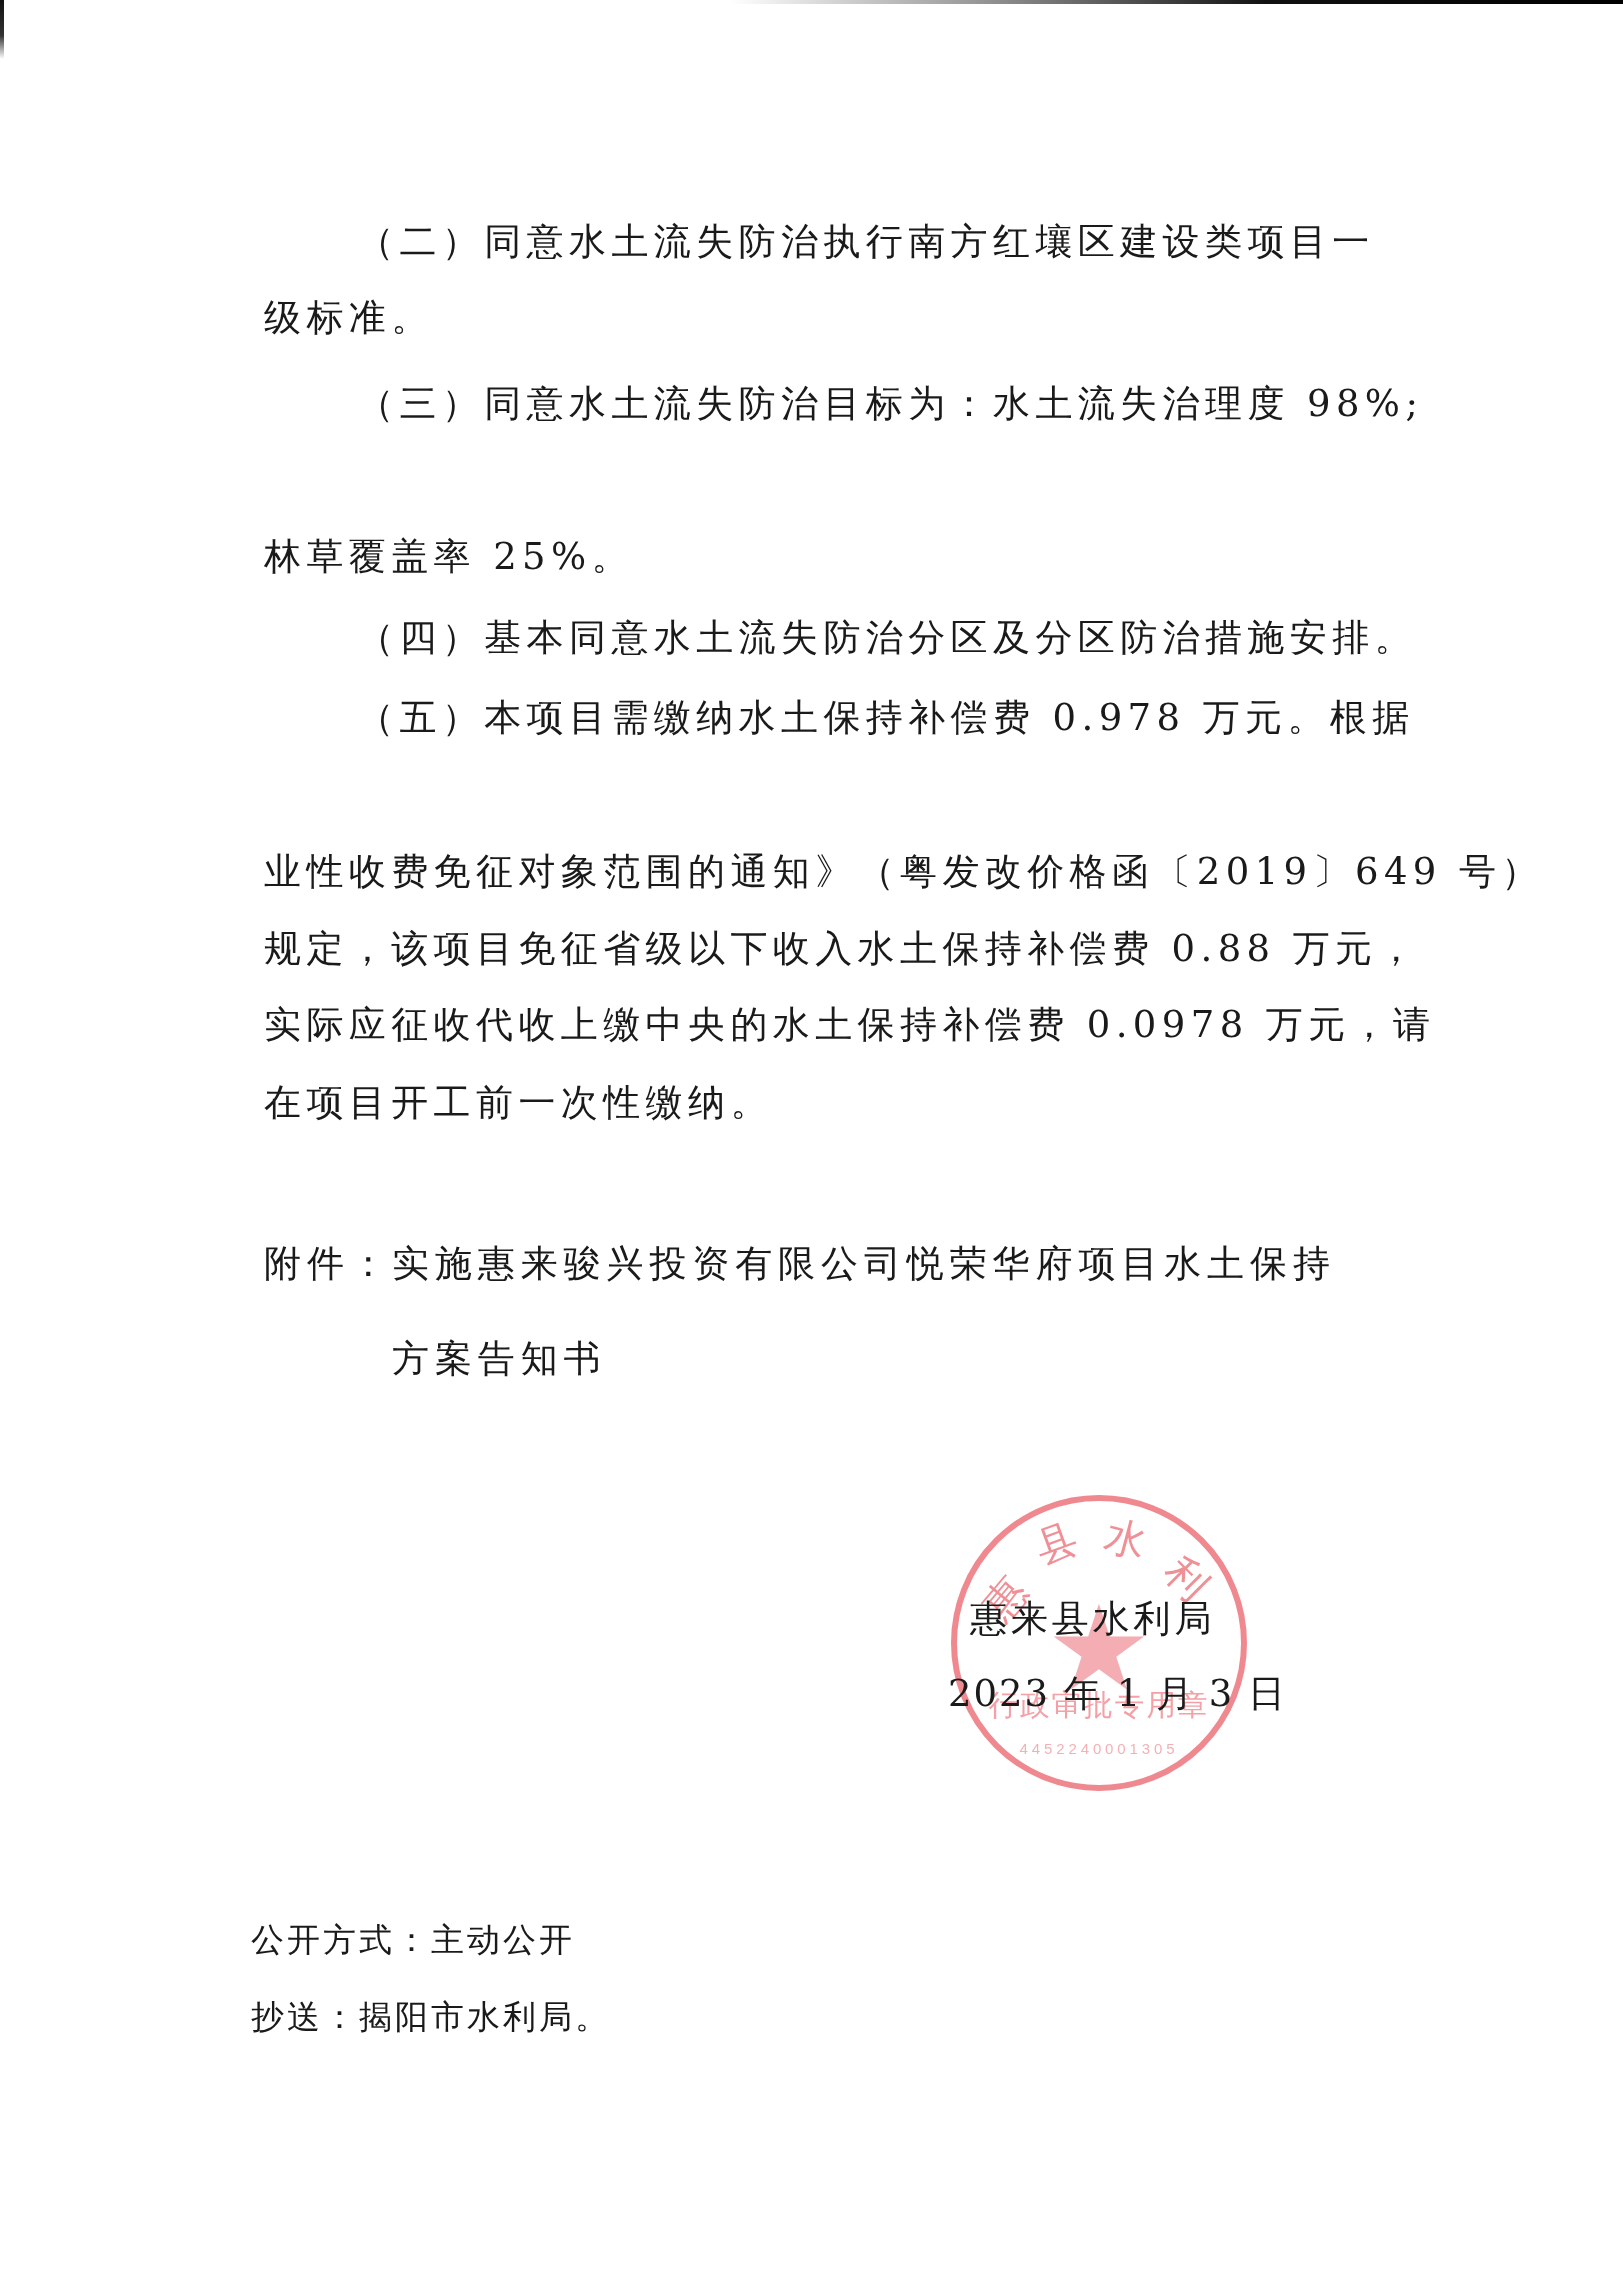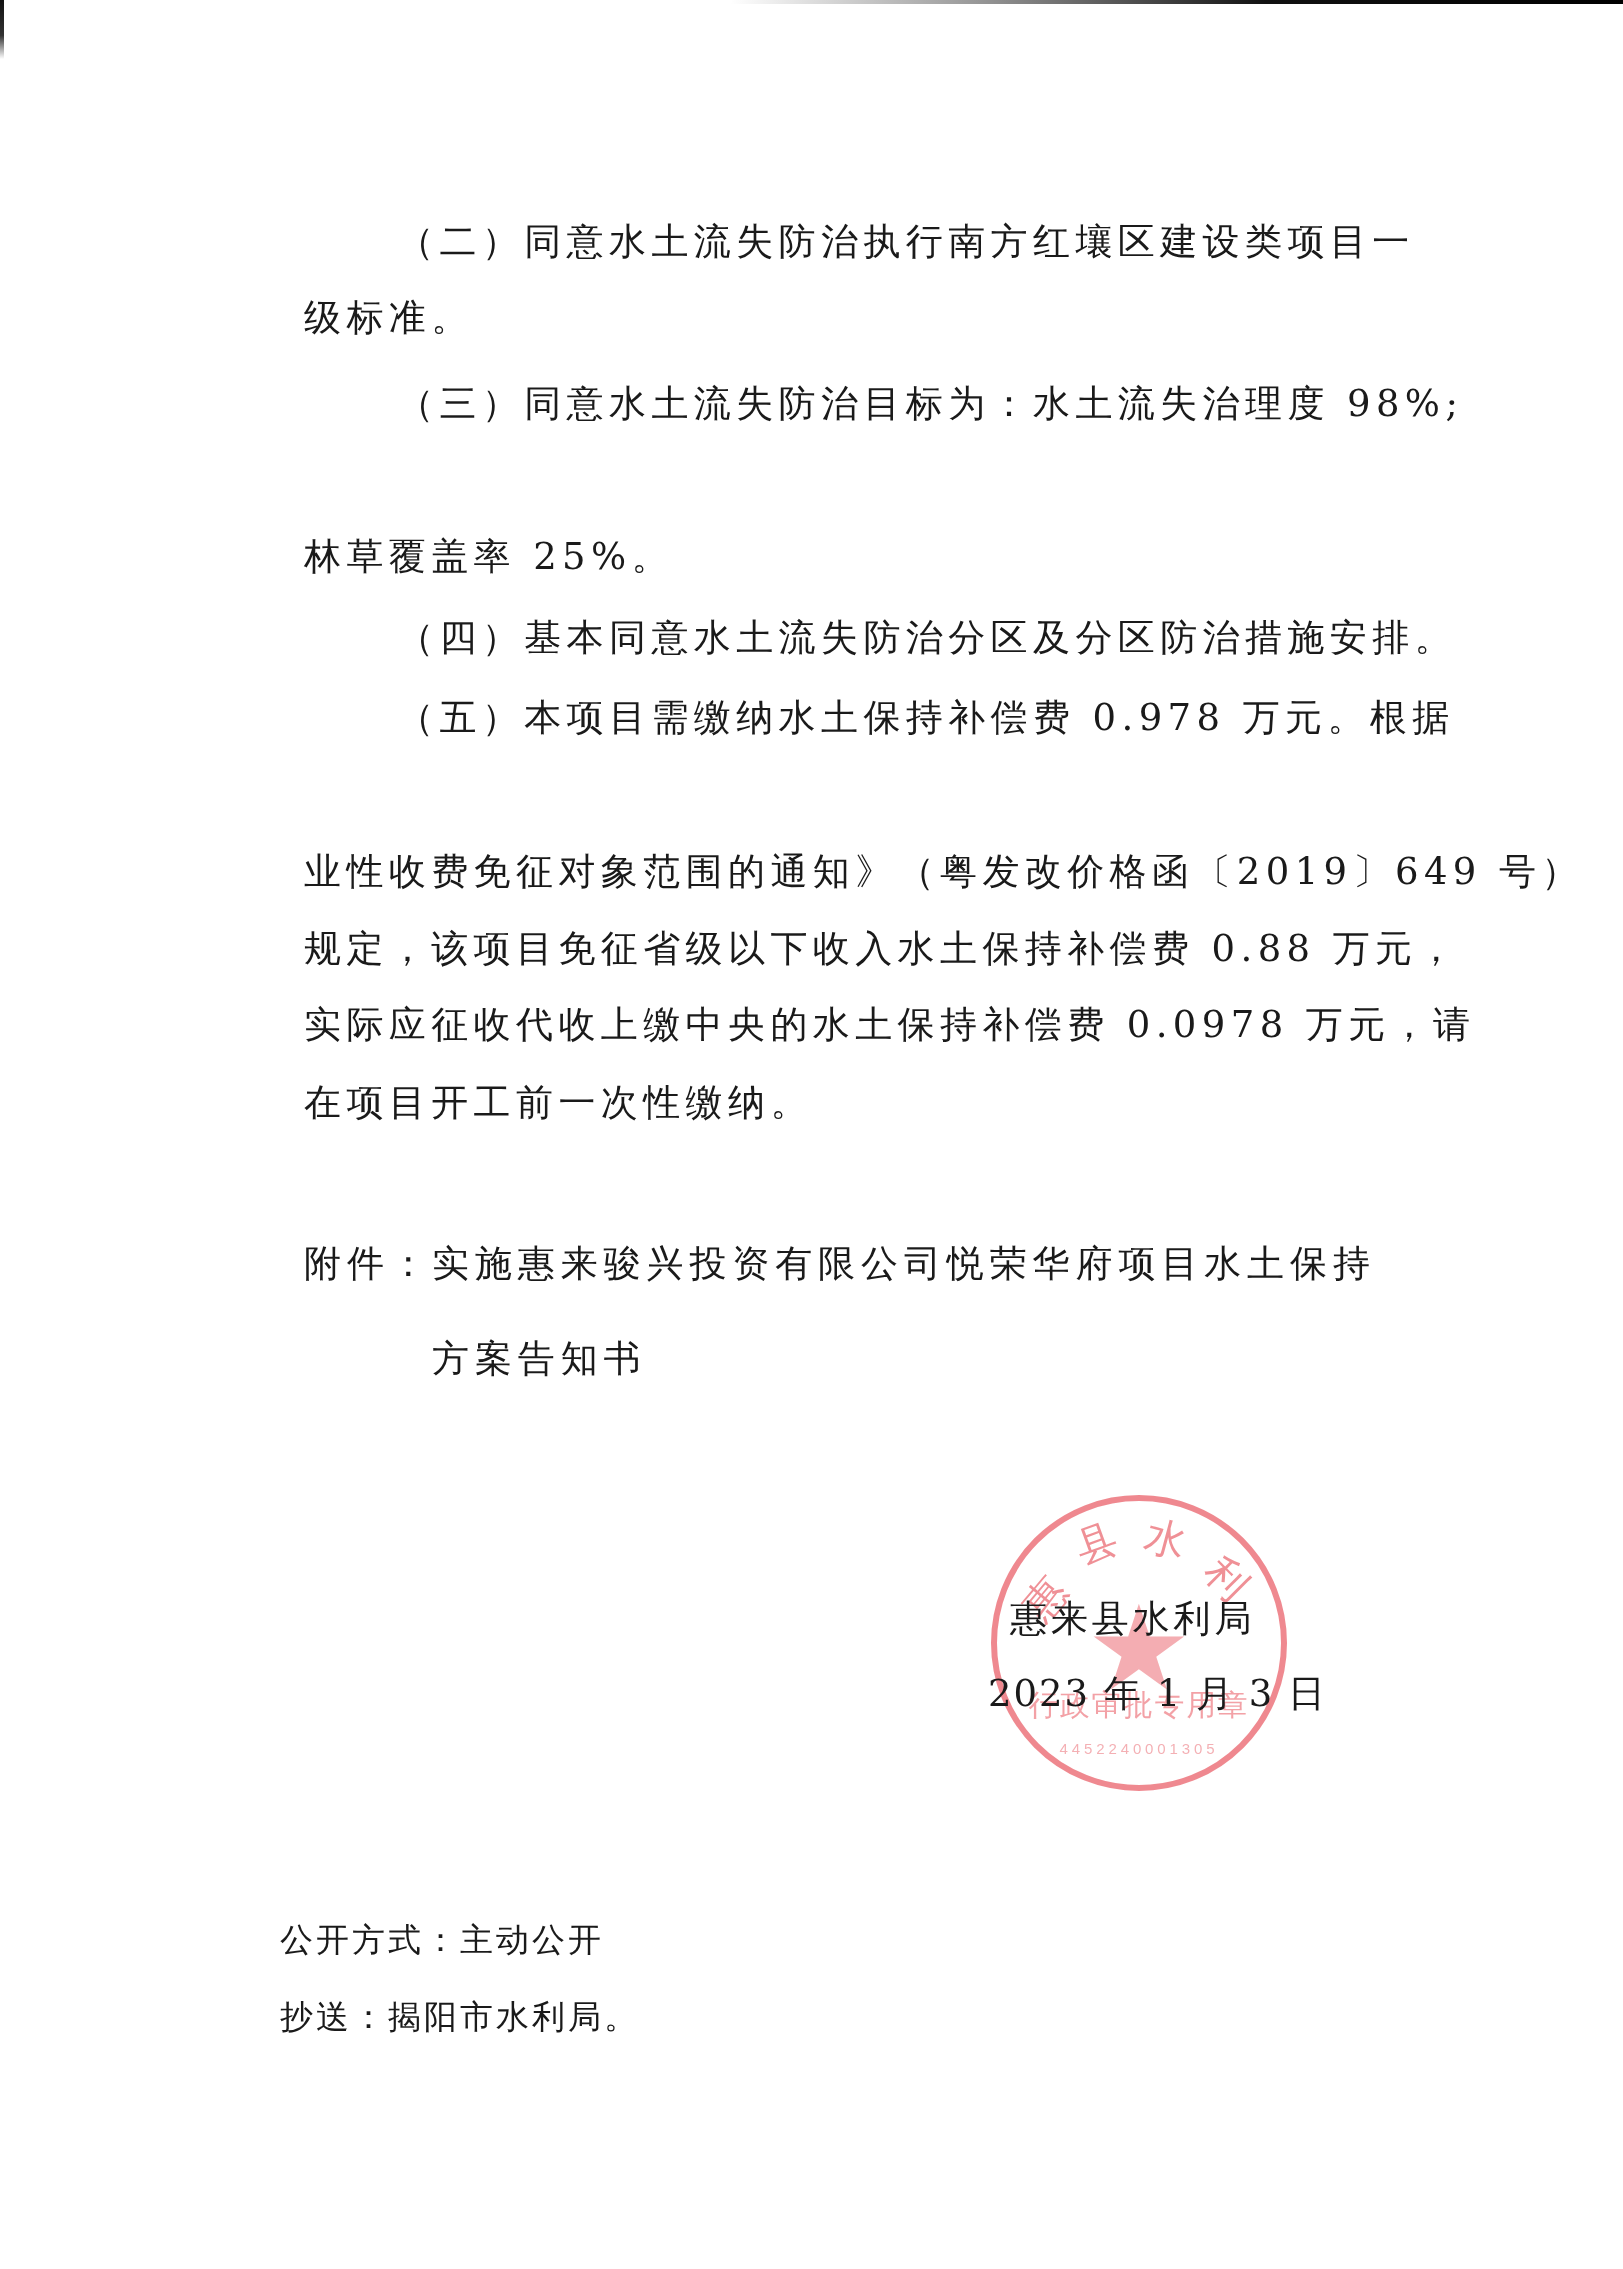--- a/index.html
+++ b/index.html
@@ -30,21 +30,20 @@
       width: 3.9px;
       height: 59px;
       background: linear-gradient(to bottom, #111 0%, #333 60%, rgba(0,0,0,0) 100%);
     }
     .page {
       position: absolute;
       left: 0;
       top: 0;
       width: 1298px;
       height: 2270px;
-      margin-left: 40px;
     }
     .line {
       position: absolute;
       font-size: 37px;
       letter-spacing: 5.4px;
       white-space: nowrap;
       line-height: 1;
       color: #1a1a1a;
     }
     .indent { left: 357px; }
@@ -134,21 +133,21 @@
       top: 1675px;
       font-size: 37px;
       letter-spacing: 2px;
       white-space: nowrap;
       line-height: 1;
       color: #1a1a1a;
     }
 
     .footer-line {
       position: absolute;
-      left: 240px;
+      left: 251px;
       font-size: 33px;
       letter-spacing: 3px;
       white-space: nowrap;
       line-height: 1;
       color: #1a1a1a;
     }
   </style>
 </head>
 <body>
 

